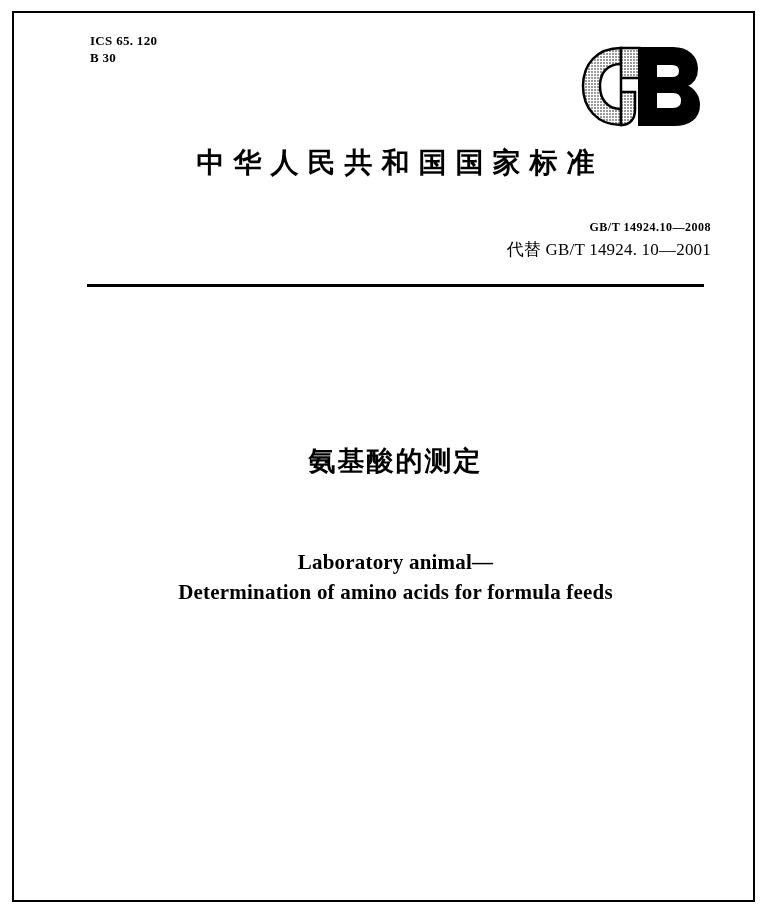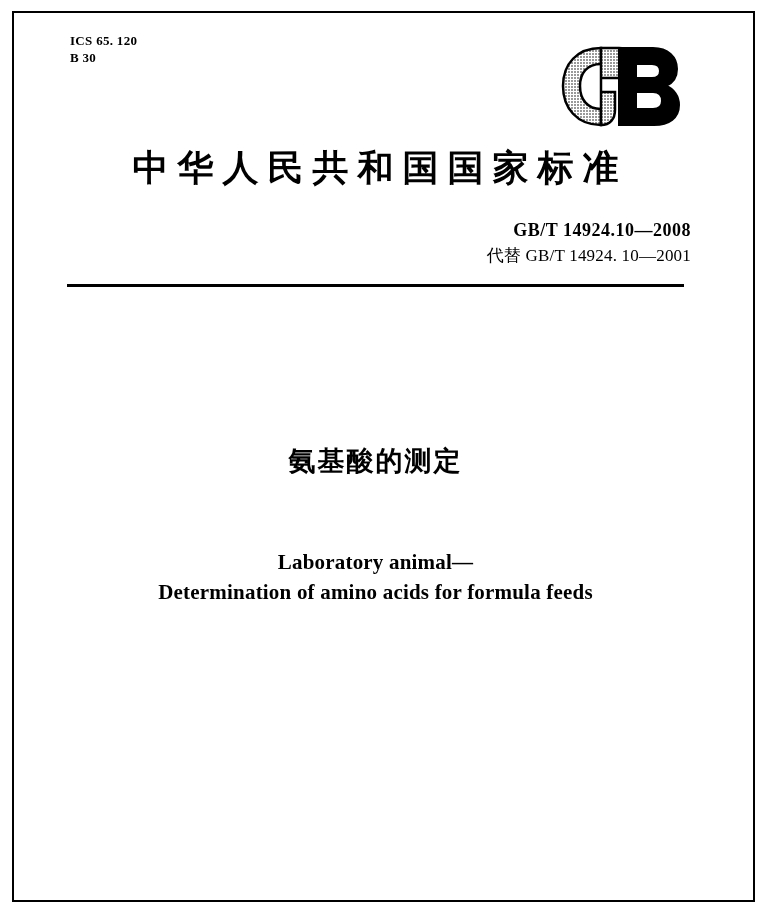--- a/index.html
+++ b/index.html
@@ -29,21 +29,21 @@
     left: 12px;
     top: 11px;
     width: 743px;
     height: 891px;
     border: 2px solid #000;
     box-sizing: border-box;
   }
 
   .content {
     position: absolute;
-    left: 4px;
+    left: 24px;
     top: 11px;
     width: 743px;
     height: 624px;
     box-sizing: border-box;
   }
 
   
   .ics-block {
     position: absolute;
     left: 66px;
@@ -68,36 +68,36 @@
 
   
   .national-title {
     position: absolute;
     left: 0;
     right: 0;
     top: 133px;
     text-align: center;
     font-family: "DejaVu Sans", sans-serif;
     font-weight: bold;
-    font-size: 36px;
+    font-size: 28px;
     letter-spacing: 9px;
     text-indent: 9px;
     color: #000;
   }
 
   
   .std-number {
     position: absolute;
     right: 56px;
     top: 209px;
     text-align: right;
     font-family: "Liberation Serif", serif;
   }
   .std-number .main {
-    font-size: 18px;
+    font-size: 12px;
     font-weight: bold;
     letter-spacing: 0.5px;
     white-space: nowrap;
   }
   .std-number .replaces {
     margin-top: 3px;
     font-size: 17px;
     letter-spacing: 0.2px;
     white-space: nowrap;
   }

